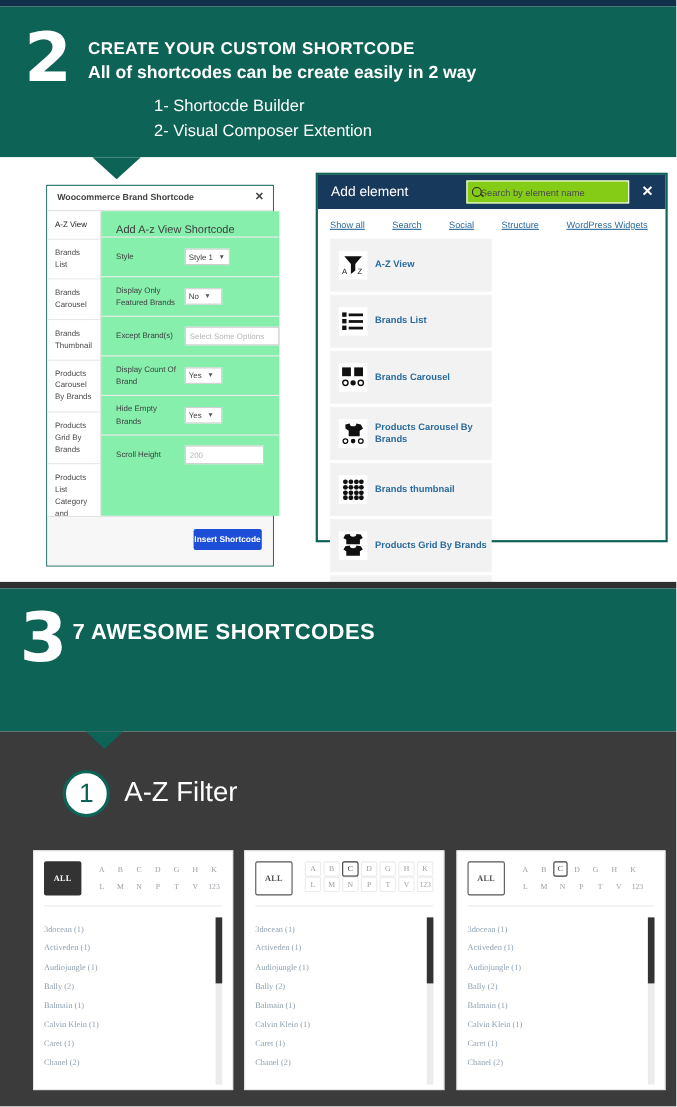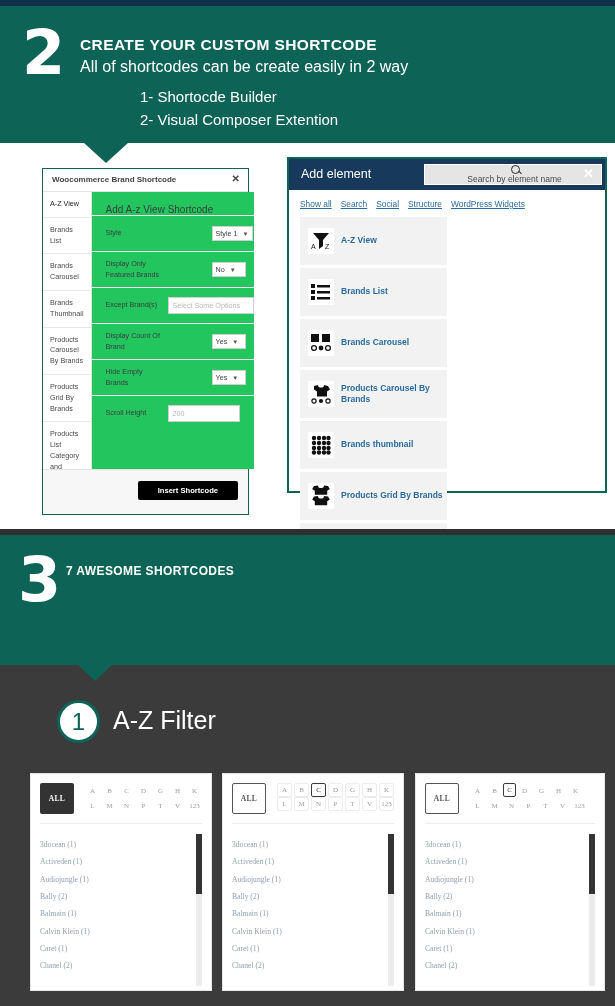--- a/index.html
+++ b/index.html
@@ -23,21 +23,21 @@
     position:absolute; left:22px; top:16px;
     font-size:62px; font-weight:bold; color:#fff; line-height:1;
     font-family:"DejaVu Sans", sans-serif;
   }
   .banner2 .btitle {
     position:absolute; left:80px; top:30px;
     font-size:15.5px; font-weight:bold; color:#ffffff; letter-spacing:.4px;
   }
   .banner2 .bsub {
     position:absolute; left:80px; top:52px;
-    font-size:16px; color:#ffffff; font-weight:400;
+    font-size:16px; color:#ffffff; font-weight:700;
   }
   .banner2 .bline {
     position:absolute; left:140px;
     font-size:15px; color:#ffffff; font-weight:300;
   }
   .banner2 .bline.l1 { top:82px; }
   .banner2 .bline.l2 { top:105px; }
   .tri-down {
     position:absolute; top:143px; left:84px;
     width:0; height:0;
@@ -66,86 +66,85 @@
     position:absolute; right:8px; top:4px;
     font-size:10px; font-weight:bold; color:#444; cursor:pointer;
   }
   .sc-body { display:flex; height:277px; }
   .sc-tabs { width:72px; border-right:1px solid #e2e2e2; background:#fff; }
   .sc-tab {
     padding:7px 7px; font-size:7.2px; color:#4a4a4a; line-height:1.5;
     border-bottom:1px solid #e8e8e8;
   }
   .sc-tab.active { color:#222; font-weight:normal; }
-  .sc-fields { flex:1; position:relative; background:#22c55e; }
+  .sc-fields { flex:1; position:relative; background:#86efac; }
   .sc-fieldtitle {
     font-size:10px; color:#3d3d3d; padding:12px 0 0 14px; font-weight:normal;
   }
   .sc-row {
     display:flex; align-items:center; min-height:36px;
     border-top:1px solid #ededed; padding:4px 0 4px 14px;
   }
   .sc-row:first-of-type { border-top:none; margin-top:10px; border-top:1px solid #ededed;}
   .sc-label { width:62px; font-size:7.2px; color:#3d3d3d; line-height:1.5; padding-right:4px; }
   .sc-sel {
     border:1px solid #cfcfcf; background:#fff; height:15px; min-width:34px;
     font-size:7.2px; color:#3d3d3d; display:flex; align-items:center;
-    padding:0 3px; position:relative;margin-left:44px;
+    padding:0 3px; position:relative;
   }
   .sc-sel .cap { white-space:nowrap; }
   .sc-sel .car { margin-left:5px; font-size:6px; color:#555; }
   .sc-input {
     border:1px solid #cfcfcf; background:#fff; height:17px; width:86px;
     font-size:7.2px; color:#b6b6b6; display:flex; align-items:center; padding:0 4px;
     white-space:nowrap; overflow:hidden;
   }
   .sc-input.short { width:72px; }
   .sc-foot {
     position:absolute; left:0; bottom:0; width:100%; height:45px;
     border-top:1px solid #e2e2e2; background:#f7f7f7;
   }
   .sc-btn {
     position:absolute; right:10px; top:11px;
-    background:#000000; color:#fff; font-size:7.6px; font-weight:bold;
-    padding:5px 20px; border-radius:2px; cursor:pointer;
+    background:#1d4ed8; color:#fff; font-size:7.6px; font-weight:bold;
+    padding:5px 1px; border-radius:2px; cursor:pointer;
   }
 
   
   .ae-modal {
     position:absolute; left:287px; top:157px; width:320px; height:336px;
     border:2px solid #0d6356; background:#fff;
   }
   .ae-head {
     height:31px; background:#17395c; position:relative;
   }
   .ae-head .t {
     position:absolute; left:12px; top:8px; color:#fff;
     font-size:12.5px; font-weight:normal;
   }
   .ae-search {
-    position:absolute; left:135px; top:5px; width:178px; height:21px;
-    background:#e5e5e5; border:1px solid #fff; display:flex; align-items:center;
+    position:absolute; left:135px; top:5px; width:148px; height:21px;
+    background:#84cc16; border:1px solid #fff; display:flex; align-items:center;
     padding-left:4px;
-    flex-direction:column;
   }
   .ae-search .mag {
     width:9px; height:9px; border:1.4px solid #2a2a2a; border-radius:50%;
     position:relative; flex:0 0 auto;
   }
   .ae-search .mag::after {
     content:""; position:absolute; width:4px; height:1.4px; background:#2a2a2a;
     transform:rotate(45deg); right:-3px; bottom:0px;
   }
   .ae-search .ph { font-size:8.5px; color:#4a4a4a; margin-left:-1px; }
   .ae-head .x {
     position:absolute; right:11px; top:7px; color:#fff; font-size:13px;
     font-weight:bold; cursor:pointer;
   }
   .ae-body { padding:9px 11px 0 11px; }
-  .ae-filters { display:flex; gap:9px; align-items:baseline; }
+  .ae-filters { display:flex; gap:25px; align-items:baseline; }
   .ae-filters a {
     font-size:8.4px; color:#2a6b9e; text-decoration:underline; cursor:pointer;
   }
   .ae-cat { font-size:8.4px; color:#3a3a3a; margin:4px 0 0 13px; }
   .ae-grid {
     display:flex; flex-wrap:wrap; gap:3px; margin-top:8px;
   }
   .ae-item {
     width:147px; height:48px; background:#f2f2f2;
     display:flex; align-items:center; padding-left:8px; gap:7px; cursor:pointer;
@@ -163,21 +162,21 @@
   .banner3 {
     position:absolute; left:0; top:535px; width:615px; height:130px; background:#0d6356;
   }
   .banner3 .bignum {
     position:absolute; left:18px; top:14px;
     font-size:62px; font-weight:bold; color:#fff; line-height:1;
     font-family:"DejaVu Sans", sans-serif;
   }
   .banner3 .btitle {
     position:absolute; left:66px; top:29px;
-    font-size:12px; font-weight:bold; color:#fff; letter-spacing:.4px;
+    font-size:20px; font-weight:bold; color:#fff; letter-spacing:.4px;
   }
   .banner3 .bsub {
     position:absolute; left:66px; top:51px; width:540px;
     font-size:15.5px; color:#fff; font-weight:300; line-height:1.45;
   }
   .tri-down3 {
     position:absolute; top:665px; left:78px;
     width:0; height:0;
     border-left:17px solid transparent;
     border-right:17px solid transparent;

